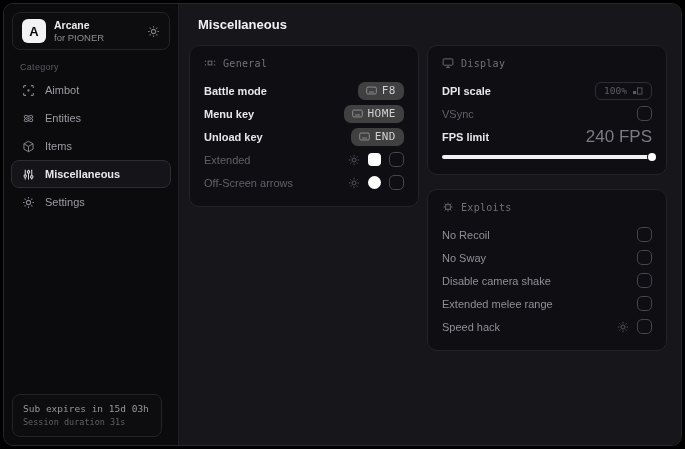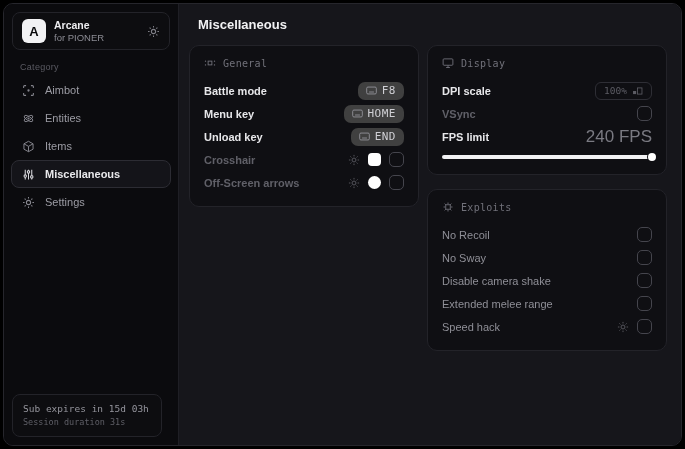--- a/index.html
+++ b/index.html
@@ -29,21 +29,21 @@
   .page-title { font-size:13px; font-weight:700; color:#f2f2f4; margin:0 0 13px 9px; }
   .columns { display:flex; gap:8px; align-items:flex-start; }
   .col { display:flex; flex-direction:column; gap:14px; }
   .col-left { width:230px; }
   .col-right { width:240px; }
   .card { background:#0f0f13; border:1px solid #232329; border-radius:10px; padding:11px 14px 12px; width:100%; }
   .card-head { display:flex; align-items:center; gap:7px; color:#71717a; font-family:"DejaVu Sans Mono", monospace; font-size:10px; margin-bottom:10px; letter-spacing:.3px; }
   .card-head .cicon { display:flex; color:#71717a; }
   .row { height:23px; display:flex; align-items:center; justify-content:space-between; }
   .row-label { font-size:11px; color:#e7e7ea; font-weight:600; }
-  .row-label.dim { color:#606068; font-weight:700; }
+  .row-label.dim { color:#606068; font-weight:400; }
   .row-label.mid { color:#8f8f97; font-weight:400; }
   .row-right { display:flex; align-items:center; gap:8px; }
   .kbd-pill { display:flex; align-items:center; gap:5px; background:#404040; border-radius:7px; padding:2.5px 8px; font-family:"DejaVu Sans Mono", monospace; font-size:11px; color:#cfcfd4; letter-spacing:.5px; }
   .kbd-pill .kicon { display:flex; color:#9a9aa2; }
   .select-pill { display:flex; align-items:center; gap:5px; border:1px solid #2e2e35; border-radius:6px; padding:2.5px 8px; font-family:"DejaVu Sans Mono", monospace; font-size:9.5px; color:#5c5c64; }
   .select-pill .sicon { display:flex; color:#5c5c64; }
   .checkbox { width:15px; height:15px; border:1.5px solid #45454d; border-radius:5px; background:transparent; cursor:pointer; flex-shrink:0; }
   .swatch { width:13px; height:13px; border-radius:4px; background:#ffffff; cursor:pointer; flex-shrink:0; }
   .swatch.round { border-radius:6.5px; }
   .row-gear { display:flex; color:#56565e; cursor:pointer; }
@@ -185,21 +185,21 @@
                   <svg width="11" height="9" viewBox="0 0 16 12" fill="none" stroke="currentColor" stroke-width="1.2">
                     <rect x="1" y="1" width="14" height="10" rx="1.8"></rect>
                     <path d="M4.5 8.2h7"></path>
                   </svg>
                 </span>
               <span>END</span>
             </span>
           </div>
 
           <div class="row">
-            <span class="row-label dim">Crosshair</span>
+            <span class="row-label dim">Extended</span>
             <span class="row-right">
               <span class="row-gear">
                   <svg width="12" height="12" viewBox="0 0 16 16" fill="none" stroke="currentColor" stroke-width="1.3">
                     <circle cx="8" cy="8" r="2.6"></circle>
                     <path d="M8 1.2v2M8 12.8v2M1.2 8h2M12.8 8h2M3.2 3.2l1.4 1.4M11.4 11.4l1.4 1.4M12.8 3.2l-1.4 1.4M4.6 11.4l-1.4 1.4"></path>
                   </svg>
                 </span>
               <span class="swatch"></span>
               <span class="checkbox"></span>
             </span>

